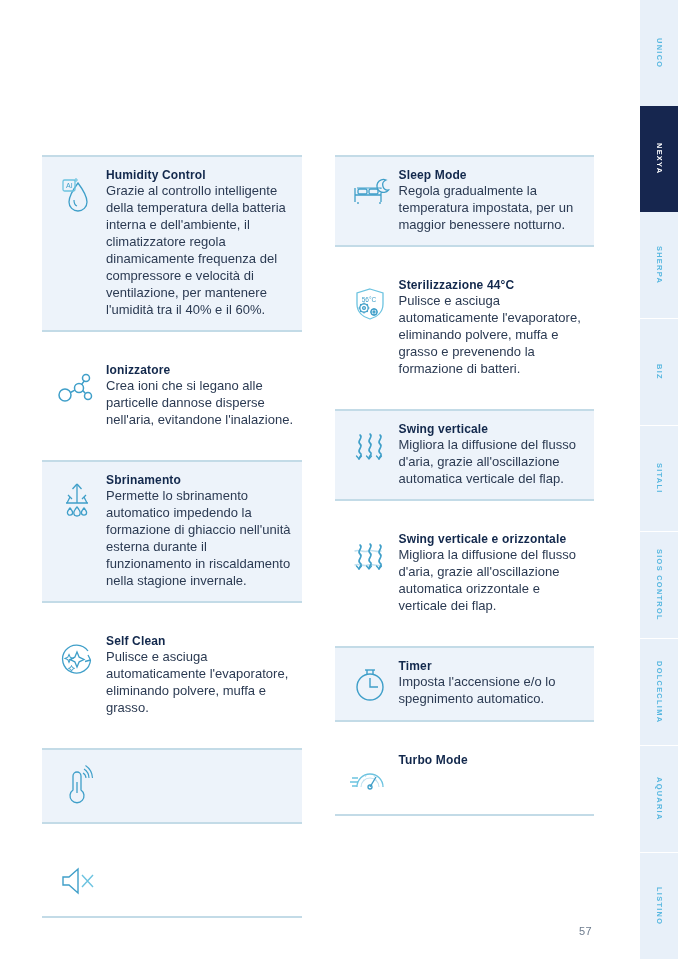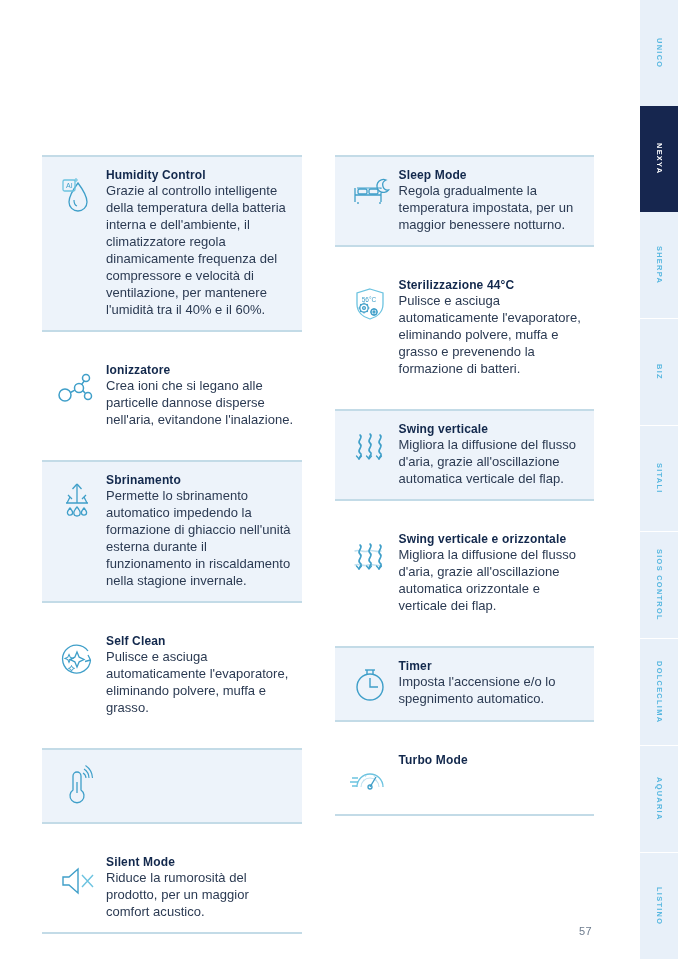--- a/index.html
+++ b/index.html
@@ -223,24 +223,20 @@
 
         <div class="gap"></div>
 
         <div class="feature bottomline">
           <div class="icon-wrap">
             <svg width="46" height="46" viewBox="0 0 46 46" fill="none" stroke="#3f9fc9" stroke-width="1.4">
               <path d="M9 19 h6 L24 11 v24 l-9 -8 H9 Z"></path>
               <path d="M28 17 L39 29 M39 17 L28 29" stroke="#6cc3e0"></path>
             </svg>
           </div>
-          <div class="ftext">
-            <div class="ftitle">Silent Mode</div>
-            <div class="fdesc">Riduce la rumorosità del prodotto, per un maggior comfort acustico.</div>
-          </div>
         </div>
 
       </div>
 
       <div class="col col-right">
 
         <div class="feature shaded topline bottomline">
           <div class="icon-wrap">
             <svg width="46" height="46" viewBox="0 0 46 46" fill="none" stroke="#3f9fc9" stroke-width="1.3">
               <path d="M8 17 v14 M8 24 h26 v7 M34 24 v-2"></path>

